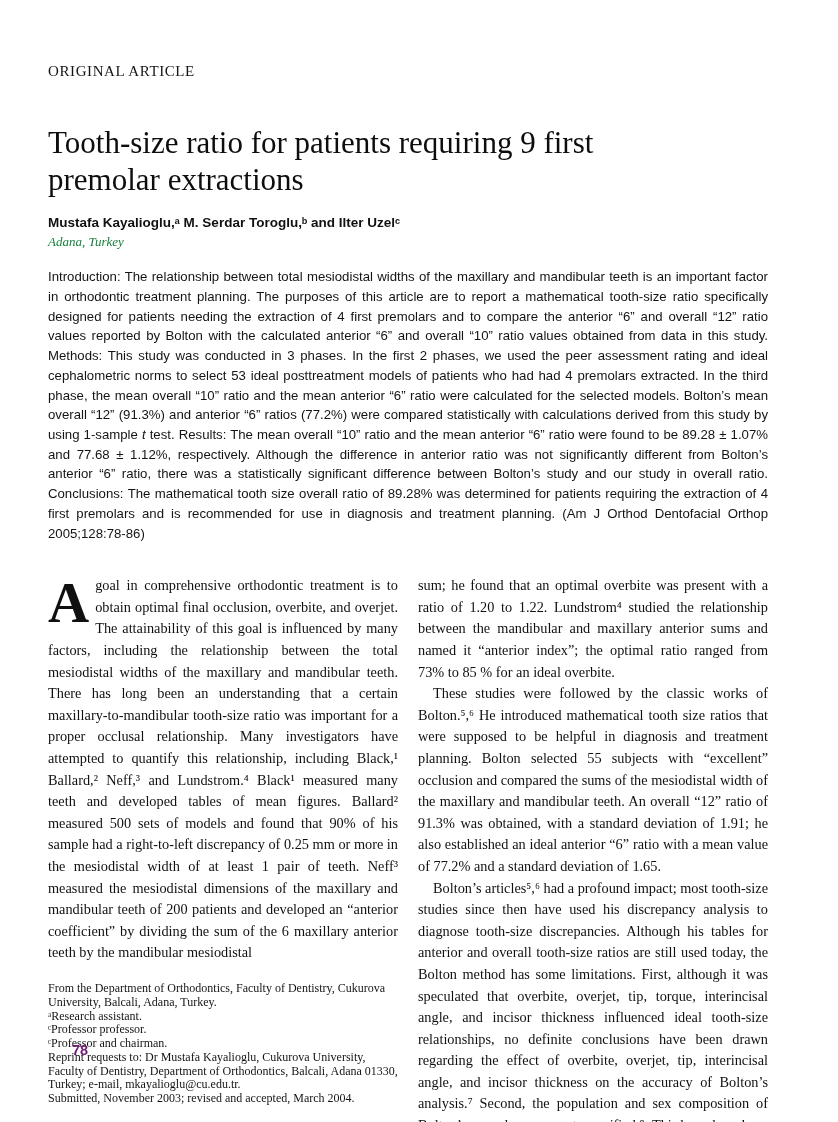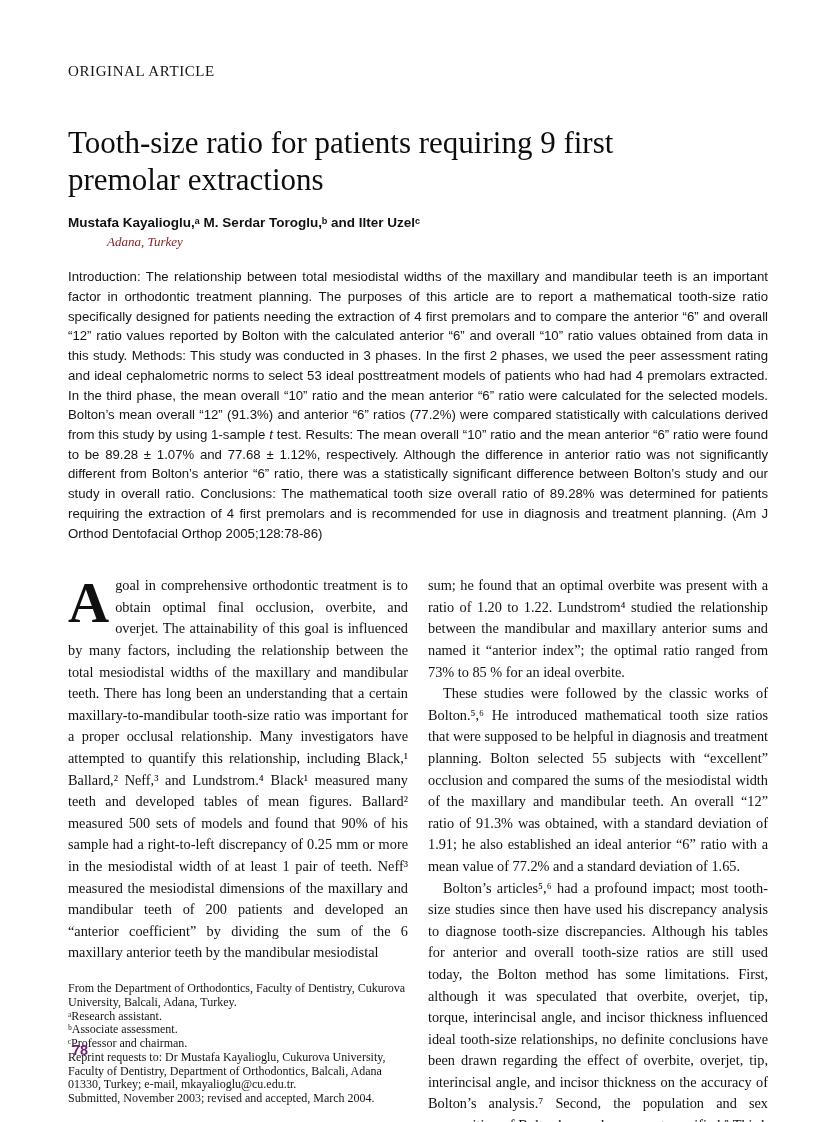--- a/index.html
+++ b/index.html
@@ -3,21 +3,21 @@
 <meta charset="utf-8">
 <style>
   html, body { margin: 0; padding: 0; background: #e8e8e8; }
   .page {
     position: relative;
     width: 838px; height: 1122px;
     margin: 0 auto;
     background: #ffffff;
     color: #111111;
     box-sizing: border-box;
-    padding: 63px 70px 0 68px;
+    padding: 63px 70px 0 48px;
     overflow: hidden;
   }
   .article-type {
     font-family: "Liberation Serif", "DejaVu Serif", serif;
     font-size: 15px; letter-spacing: 0.6px; color: #151515;
   }
   .title {
     margin: 44px 0 0 0;
     font-family: "Liberation Serif", "DejaVu Serif", serif;
     font-weight: normal;
@@ -25,21 +25,21 @@
     max-width: 660px;
   }
   .authors {
     margin-top: 17px;
     font-family: "Liberation Sans", "DejaVu Sans", sans-serif;
     font-weight: bold; font-size: 13.5px; color: #111111;
   }
   .affiliation {
     margin-top: 4px;
     font-family: "Liberation Serif", "DejaVu Serif", serif;
-    font-style: italic; font-size: 13px; color: #7f1d1d; margin-left: 39px;
+    font-style: italic; font-size: 13px; color: #15803d;
   }
   .abstract {
     margin-top: 17px;
     font-family: "Liberation Sans", "DejaVu Sans", sans-serif;
     font-size: 13.2px; line-height: 19.7px;
     text-align: justify; color: #141414;
   }
   .abstract .seg-bold { font-weight: normal; }
   .abstract .seg-italic { font-style: italic; }
   .columns {
@@ -86,21 +86,21 @@
   <div class="affiliation">Adana, Turkey</div>
 
   <div class="abstract"><span class="seg-bold">Introduction: </span><span>The relationship between total mesiodistal widths of the maxillary and mandibular teeth is an important factor in orthodontic treatment planning. The purposes of this article are to report a mathematical tooth-size ratio specifically designed for patients needing the extraction of 4 first premolars and to compare the anterior “6” and overall “12” ratio values reported by Bolton with the calculated anterior “6” and overall “10” ratio values obtained from data in this study. </span><span class="seg-bold">Methods: </span><span>This study was conducted in 3 phases. In the first 2 phases, we used the peer assessment rating and ideal cephalometric norms to select 53 ideal posttreatment models of patients who had had 4 premolars extracted. In the third phase, the mean overall “10” ratio and the mean anterior “6” ratio were calculated for the selected models. Bolton’s mean overall “12” (91.3%) and anterior “6” ratios (77.2%) were compared statistically with calculations derived from this study by using 1-sample </span><span class="seg-italic">t</span><span> test. </span><span class="seg-bold">Results: </span><span>The mean overall “10” ratio and the mean anterior “6” ratio were found to be 89.28 ± 1.07% and 77.68 ± 1.12%, respectively. Although the difference in anterior ratio was not significantly different from Bolton’s anterior “6” ratio, there was a statistically significant difference between Bolton’s study and our study in overall ratio. </span><span class="seg-bold">Conclusions: </span><span>The mathematical tooth size overall ratio of 89.28% was determined for patients requiring the extraction of 4 first premolars and is recommended for use in diagnosis and treatment planning. (Am J Orthod Dentofacial Orthop 2005;128:78-86)</span></div>
 
   <div class="columns">
     <div class="col">
       <p><span class="dropcap">A</span><span>goal in comprehensive orthodontic treatment is to obtain optimal final occlusion, overbite, and overjet. The attainability of this goal is influenced by many factors, including the relationship between the total mesiodistal widths of the maxillary and mandibular teeth. There has long been an understanding that a certain maxillary-to-mandibular tooth-size ratio was important for a proper occlusal relationship. Many investigators have attempted to quantify this relationship, including Black,¹ Ballard,² Neff,³ and Lundstrom.⁴ Black¹ measured many teeth and developed tables of mean figures. Ballard² measured 500 sets of models and found that 90% of his sample had a right-to-left discrepancy of 0.25 mm or more in the mesiodistal width of at least 1 pair of teeth. Neff³ measured the mesiodistal dimensions of the maxillary and mandibular teeth of 200 patients and developed an “anterior coefficient” by dividing the sum of the 6 maxillary anterior teeth by the mandibular mesiodistal</span></p>
       <div class="footnotes">
         <div>From the Department of Orthodontics, Faculty of Dentistry, Cukurova University, Balcali, Adana, Turkey.</div>
         <div>ᵃResearch assistant.</div>
-        <div>ᵇAssociate assessment.</div>
+        <div>ᶜProfessor professor.</div>
         <div>ᶜProfessor and chairman.</div>
         <div>Reprint requests to: Dr Mustafa Kayalioglu, Cukurova University, Faculty of Dentistry, Department of Orthodontics, Balcali, Adana 01330, Turkey; e-mail, mkayalioglu@cu.edu.tr.</div>
         <div>Submitted, November 2003; revised and accepted, March 2004.</div>
 
       </div>
     </div>
     <div class="col">
       <p>sum; he found that an optimal overbite was present with a ratio of 1.20 to 1.22. Lundstrom⁴ studied the relationship between the mandibular and maxillary anterior sums and named it “anterior index”; the optimal ratio ranged from 73% to 85 % for an ideal overbite.</p>
       <p class="indent">These studies were followed by the classic works of Bolton.⁵,⁶ He introduced mathematical tooth size ratios that were supposed to be helpful in diagnosis and treatment planning. Bolton selected 55 subjects with “excellent” occlusion and compared the sums of the mesiodistal width of the maxillary and mandibular teeth. An overall “12” ratio of 91.3% was obtained, with a standard deviation of 1.91; he also established an ideal anterior “6” ratio with a mean value of 77.2% and a standard deviation of 1.65.</p>
       <p class="indent">Bolton’s articles⁵,⁶ had a profound impact; most tooth-size studies since then have used his discrepancy analysis to diagnose tooth-size discrepancies. Although his tables for anterior and overall tooth-size ratios are still used today, the Bolton method has some limitations. First, although it was speculated that overbite, overjet, tip, torque, interincisal angle, and incisor thickness influenced ideal tooth-size relationships, no definite conclusions have been drawn regarding the effect of overbite, overjet, tip, interincisal angle, and incisor thickness on the accuracy of Bolton’s analysis.⁷ Second, the population and sex composition of Bolton’s sample were not specified.⁸ Third, and perhaps most</p>

